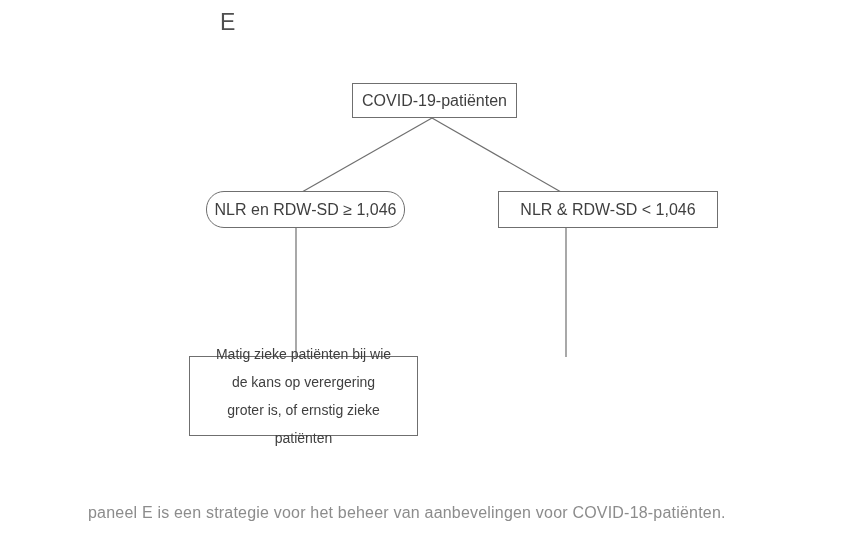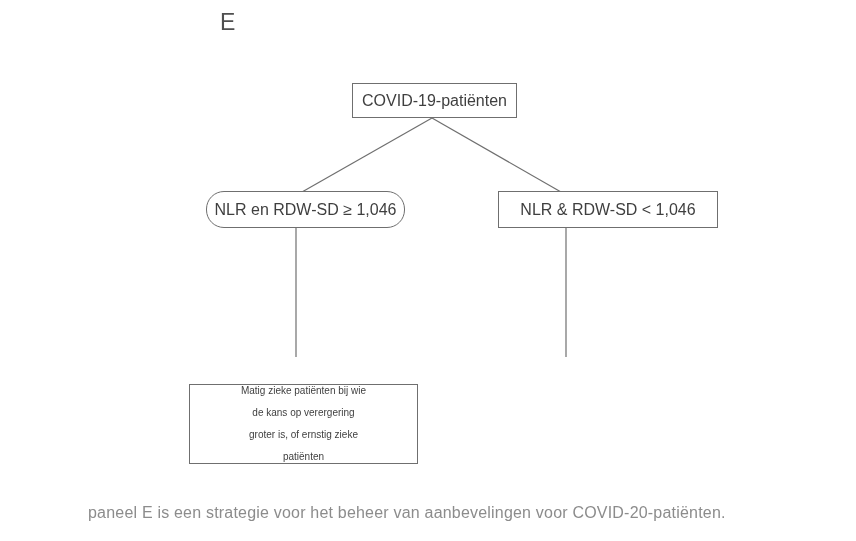--- a/index.html
+++ b/index.html
@@ -45,23 +45,22 @@
     align-items: center;
     justify-content: center;
     text-align: center;
     font-size: 16px;
   }
   .node.root   { left: 352px; top: 83px;  width: 165px; height: 35px; }
   .node.branch-left  { left: 206px; top: 191px; width: 199px; height: 37px; border-radius: 18px; }
   .node.branch-right { left: 464px; top: 191px; width: 220px; height: 37px; margin-left: 34px; }
   .node.leaf {
     white-space: pre-line;
-    line-height: 22px;
-    font-size: 10px;
-    margin-top: 28px;
+    line-height: 28px;
+    font-size: 14px;
   }
   .node.leaf-left  { left: 189px; top: 356px; width: 229px; height: 80px; }
   .node.leaf-right { left: 453px; top: 356px; width: 228px; height: 80px; }
   .caption {
     position: absolute;
     left: 88px;
     top: 502px;
     font-size: 16px;
     letter-spacing: 0.2px;
     line-height: 22px;
@@ -87,15 +86,15 @@
   <div class="node branch-left">NLR en RDW-SD ≥ 1,046</div>
 
   <div class="node branch-right">NLR &amp; RDW-SD &lt; 1,046</div>
 
   <div class="node leaf leaf-left">Matig zieke patiënten bij wie
 de kans op verergering
 groter is, of ernstig zieke
 patiënten</div>
 
 
-  <div class="caption">paneel E is een strategie voor het beheer van aanbevelingen voor COVID-20-patiënten.</div>
+  <div class="caption">paneel E is een strategie voor het beheer van aanbevelingen voor COVID-18-patiënten.</div>
 
 </div>
 
 </body></html>

